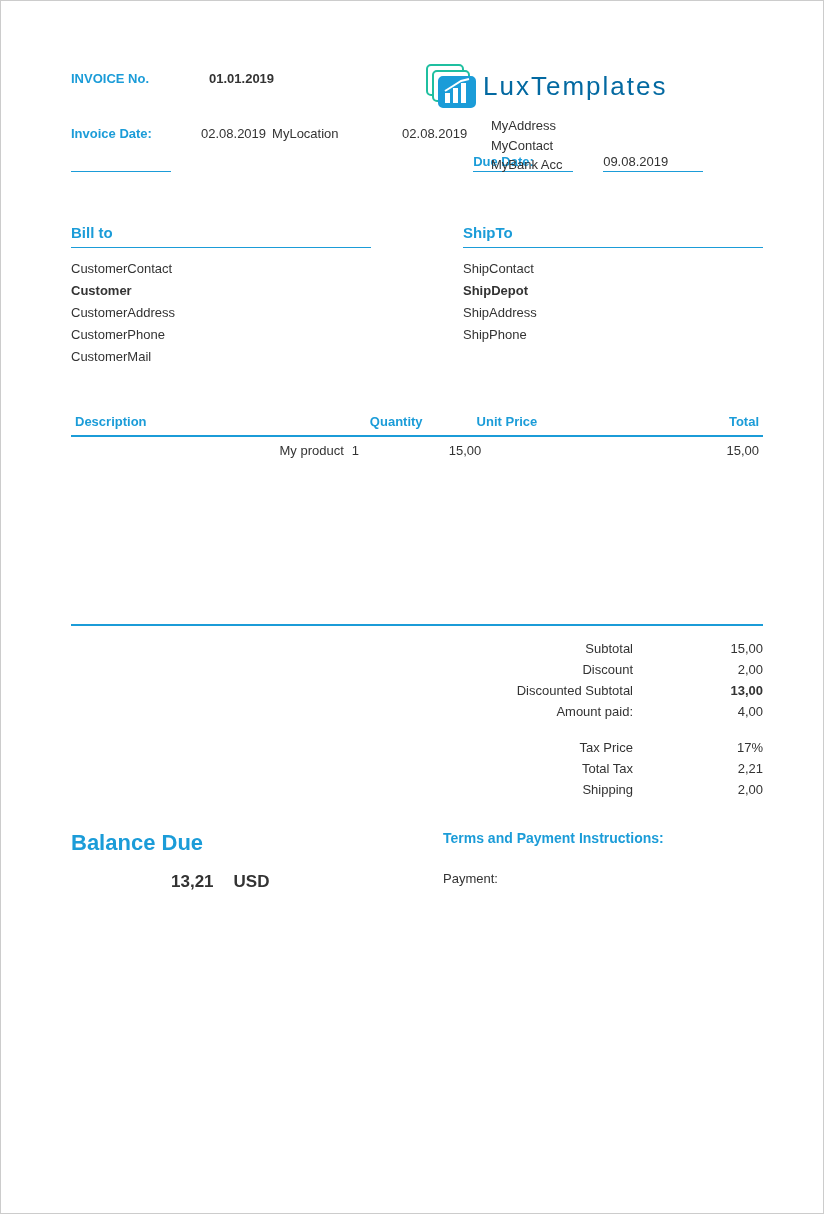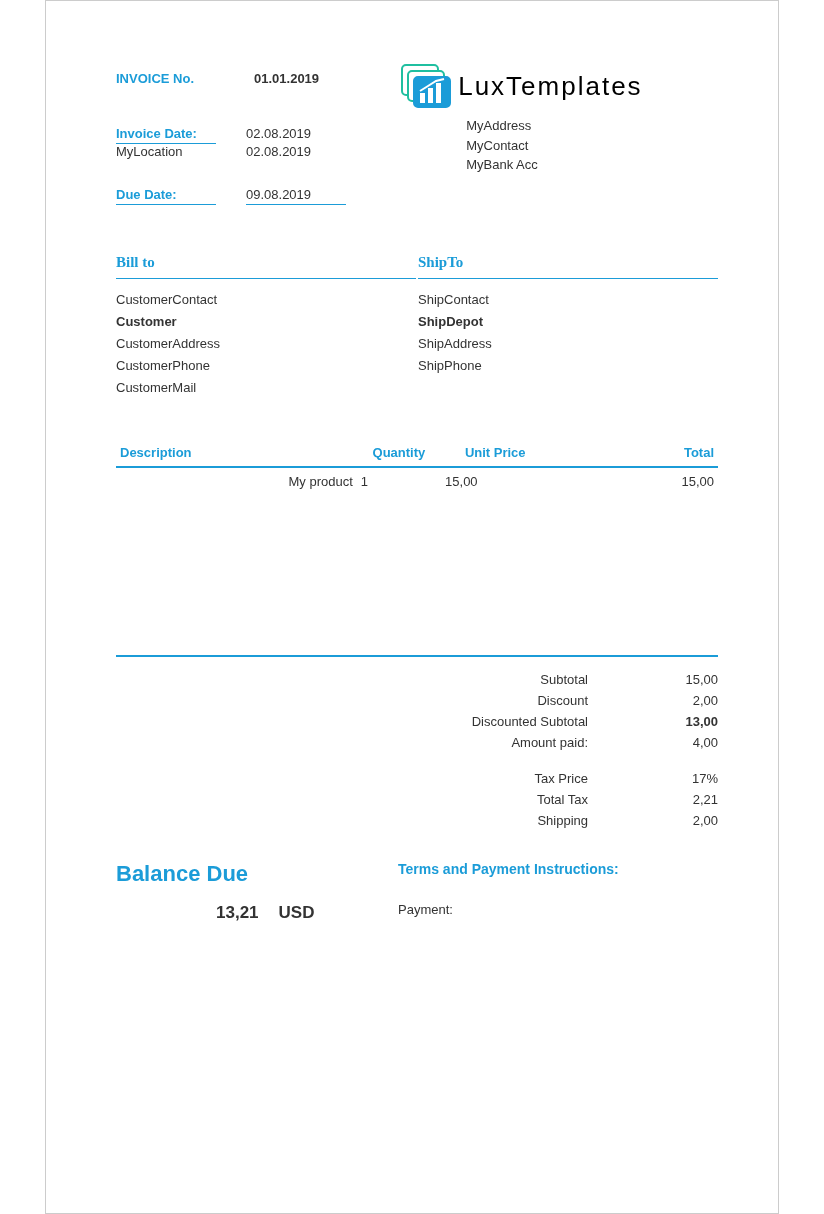--- a/index.html
+++ b/index.html
@@ -4,40 +4,40 @@
 <style>
   * { box-sizing: border-box; }
   html, body { margin:0; padding:0; }
   body {
     font-family: Arial, Helvetica, sans-serif;
     font-size: 13px;
     color: #333;
     background: #fff;
   }
   .page {
-    width: 734px;
+    width: 824px;
     height: 1214px;
     border: 1px solid #ccc;
     margin: 0 auto;
     padding: 70px 60px 40px 70px;
     position: relative;
   }
   .accent { color: #1b9cd8; font-weight: bold; }
   .top-row { display: flex; justify-content: space-between; align-items: flex-start; }
   .left-col { width: 300px; }
   .right-col { width: 340px; }
   .invoice-no-row { display:flex; gap: 60px; margin-bottom: 40px; }
-  .meta-table { display:flex; flex-direction:column; }
+  .meta-table { display:flex; flex-direction:row; gap:6px; }
   .meta-row { display:flex; gap:30px; }
   .meta-label { width:100px; }
   .underline { border-bottom: 1px solid #1b9cd8; display:inline-block; min-width:100px; padding-bottom:2px;}
   .logo-block { display:flex; align-items:flex-start; gap:0; margin-top:-10px;}
-  .logo-text { color:#000000; font-size:26px; font-weight:400; letter-spacing:2px; margin-top:10px;}
+  .logo-text { color:#0369a1; font-size:26px; font-weight:400; letter-spacing:2px; margin-top:10px;}
   .addr-block { margin-left:68px; margin-top:2px; line-height:1.5; font-size:13px;}
-  .section-title { color:#1b9cd8; font-weight:bold; font-size:15px; border-bottom:1px solid #1b9cd8; display:block; padding-bottom:2px; margin-bottom:10px;font-family:Liberation Serif, serif;}
+  .section-title { color:#1b9cd8; font-weight:bold; font-size:15px; border-bottom:1px solid #1b9cd8; display:block; padding-bottom:2px; margin-bottom:10px;}
   .parties { display:flex; justify-content:space-between; margin-top:45px;}
   .party { width:300px; line-height:1.7; }
   .party .strong { font-weight:bold; }
   .items-table { width:100%; margin-top:40px; border-collapse:collapse; }
   .items-table th {
     color:#1b9cd8; font-weight:bold; padding:6px 4px;
     border-bottom:2px solid #1b9cd8; font-size:13px;
   }
   .items-table td { padding:6px 4px; }
   .col-desc { text-align:left; width:40%;}

